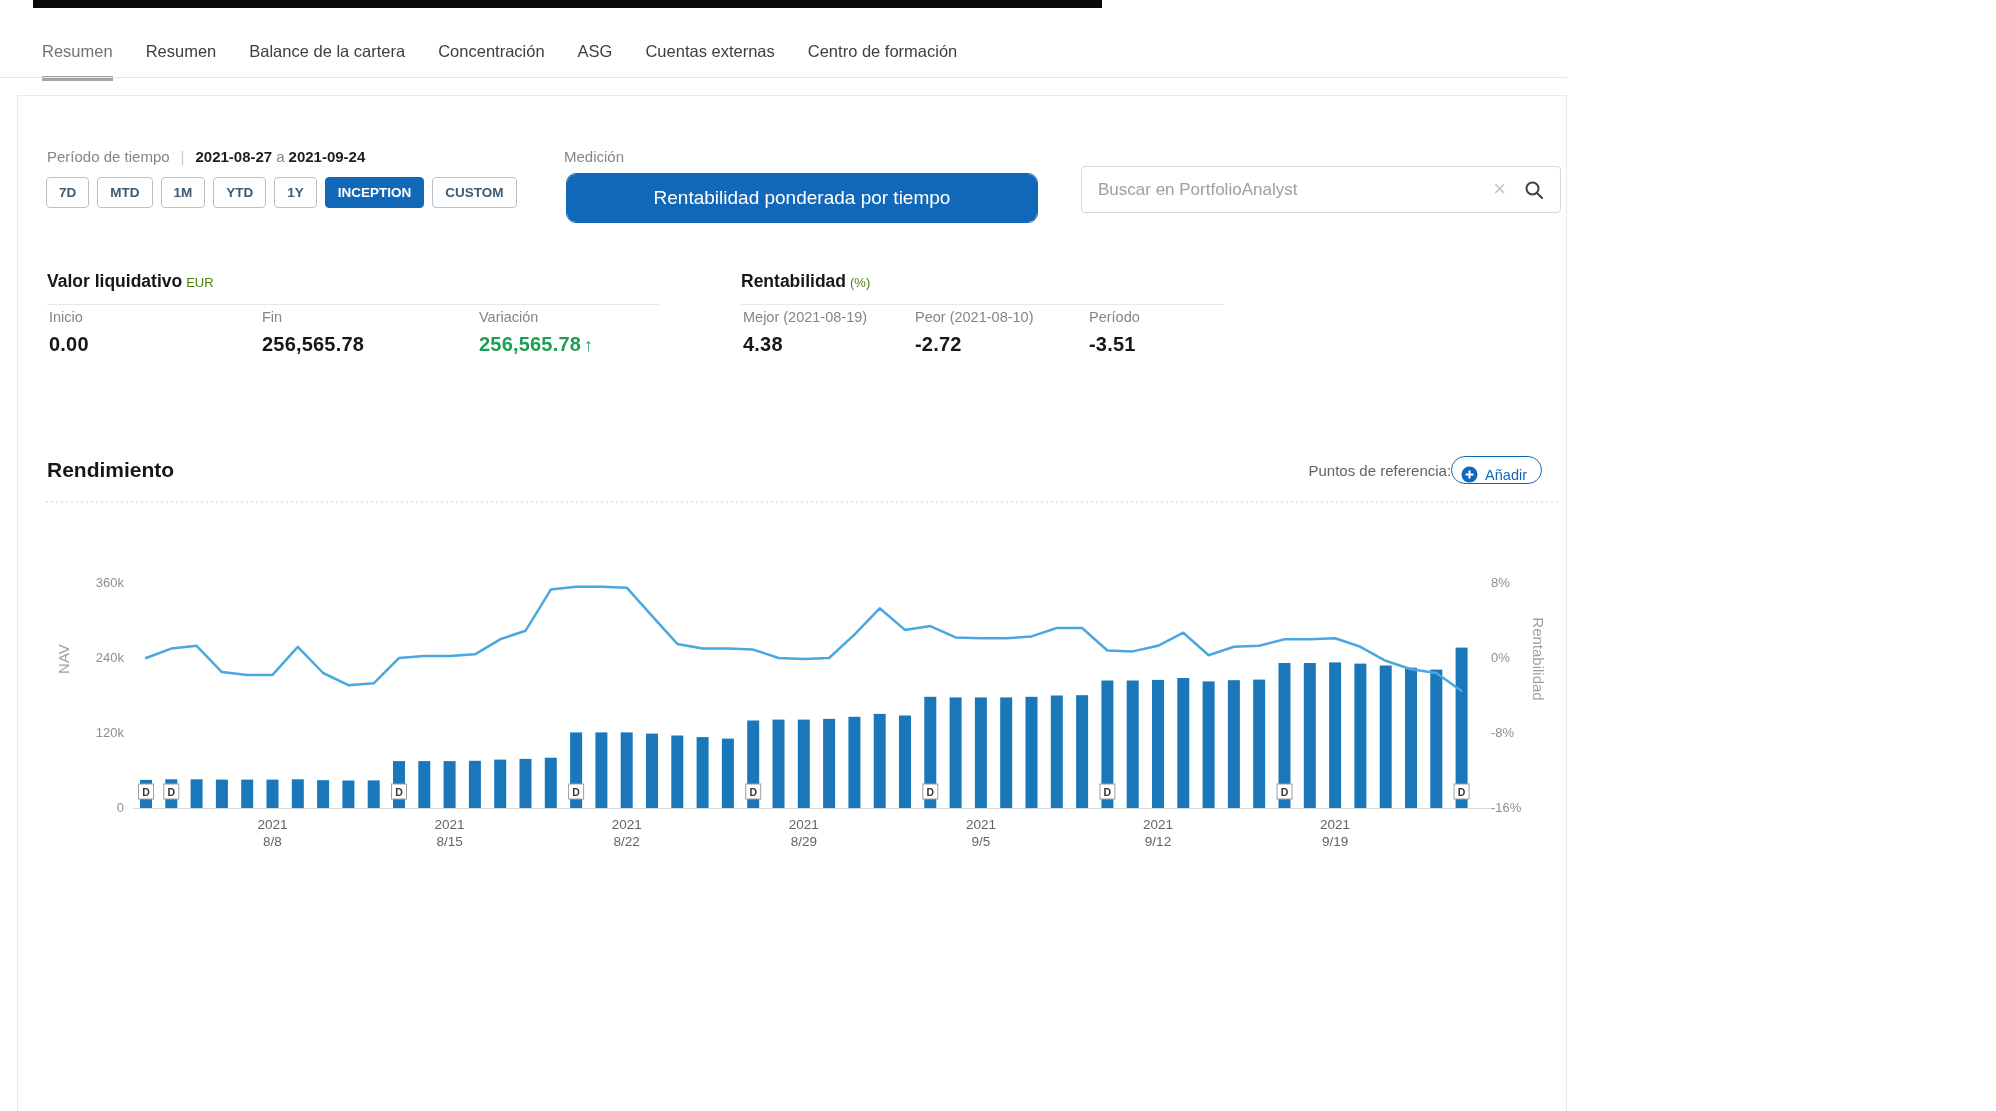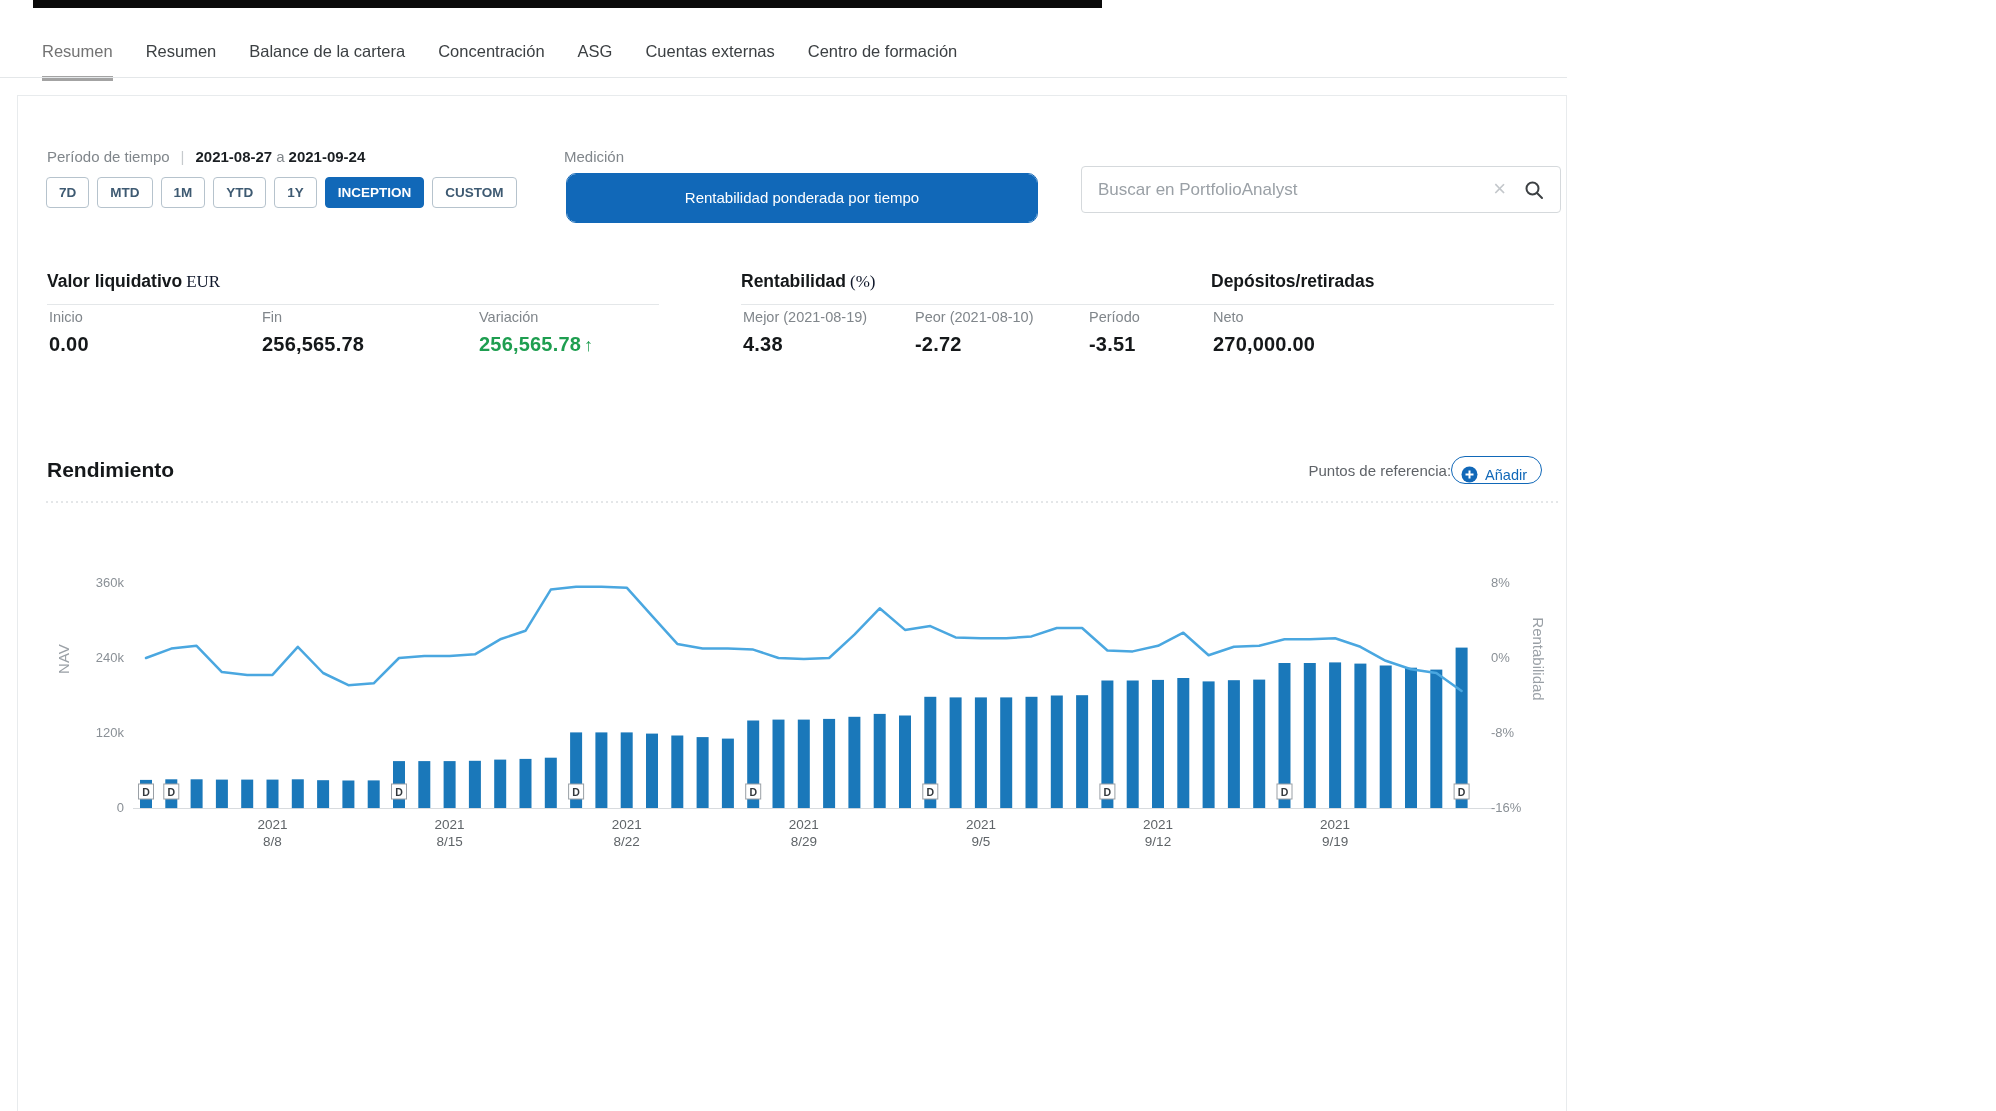--- a/index.html
+++ b/index.html
@@ -30,39 +30,39 @@
   .pbtn { height:31px; padding:0 12px; border:1px solid #b6c3cd; border-radius:4px; background:#fff;
           color:#3e5a72; font-size:13.5px; font-weight:700; display:inline-flex; align-items:center;
           cursor:pointer; white-space:nowrap; }
   .pbtn.active { background:#1168b8; border-color:#1168b8; color:#fff; }
 
   
   .medicion-label { position:absolute; left:546px; top:52px; font-size:15px; color:#80868b; }
   .segmented { position:absolute; left:548px; top:77px; width:472px; height:50px; display:flex;
                border:1px solid #1168b8; border-radius:10px; overflow:hidden; background:#fff; }
   .seg { flex:1; display:flex; align-items:center; justify-content:center; text-align:center;
-         font-size:15px; line-height:1.45; padding:0 26px; color:#1168b8; cursor:pointer; }
+         font-size:19px; line-height:1.45; padding:0 26px; color:#1168b8; cursor:pointer; }
   .seg.active { background:#1168b8; color:#fff; }
 
   
   .search-box { position:absolute; left:1063px; top:70px; width:480px; height:47px;
                 border:1px solid #d5d9dc; border-radius:4px; display:flex; align-items:center; background:#fff; }
   .search-box input { flex:1; height:100%; border:none; outline:none; font-family:inherit;
                       font-size:17px; padding:0 10px 0 16px; color:#3c4043; background:transparent; }
   .search-box input::placeholder { color:#9aa0a6; }
   .clear-glyph { font-size:22px; color:#c3c7cb; padding:0 14px 2px 6px; cursor:pointer; line-height:1; }
   .search-glyph { padding:0 16px 0 4px; cursor:pointer; display:flex; align-items:center; }
 
   
   .stat-group { position:absolute; top:175px; }
   .sg1 { left:29px; width:612px; }
   .sg2 { left:675px; width:483px;margin-left:48px; }
   .sg3 { left:1193px; width:343px; }
   .stat-title { font-size:17.5px; font-weight:700; color:#15181a; }
-  .stat-unit { font-size:17px; font-weight:400; color:#0f172a; margin-left:4px;font-family:Liberation Serif, serif; }
+  .stat-unit { font-size:13px; font-weight:400; color:#4d7c0f; margin-left:4px; }
   .stat-rule { height:1px; background:#e4e7e9; margin-top:12px; }
   .stat-item { position:absolute; top:38px; }
   .stat-label { color:#80868b; font-size:14.5px; white-space:nowrap; }
   .stat-value { font-size:20px; font-weight:700; color:#15181a; margin-top:8px; letter-spacing:.2px; }
   .stat-value.positive { color:#1e9e50; }
   .up-arrow { font-size:18px; margin-left:3px; }
 
   
   .perf-header { position:absolute; left:29px; right:24px; top:360px; display:flex;
                  align-items:center; justify-content:space-between; }
@@ -156,28 +156,20 @@
     <div class="stat-item" style="left:174px">
       <div class="stat-label">Peor (2021-08-10)</div>
       <div class="stat-value">-2.72</div>
     </div>
     <div class="stat-item" style="left:348px">
       <div class="stat-label">Período</div>
       <div class="stat-value">-3.51</div>
     </div>
   </section>
 
-  <section class="stat-group sg3">
-    <div class="stat-title">Depósitos/retiradas</div>
-    <div class="stat-rule"></div>
-    <div class="stat-item" style="left:2px">
-      <div class="stat-label">Neto</div>
-      <div class="stat-value">270,000.00</div>
-    </div>
-  </section>
 
   <div class="perf-header">
     <div class="perf-title">Rendimiento</div>
     <div class="perf-right">
       <span class="benchmarks-label">Puntos de referencia:</span>
       <button class="add-btn">
         <svg width="17" height="17" viewBox="0 0 17 17">
           <circle cx="8.5" cy="8.5" r="8" fill="#1168b8"></circle>
           <line x1="8.5" y1="4.5" x2="8.5" y2="12.5" stroke="#fff" stroke-width="2"></line>
           <line x1="4.5" y1="8.5" x2="12.5" y2="8.5" stroke="#fff" stroke-width="2"></line>

